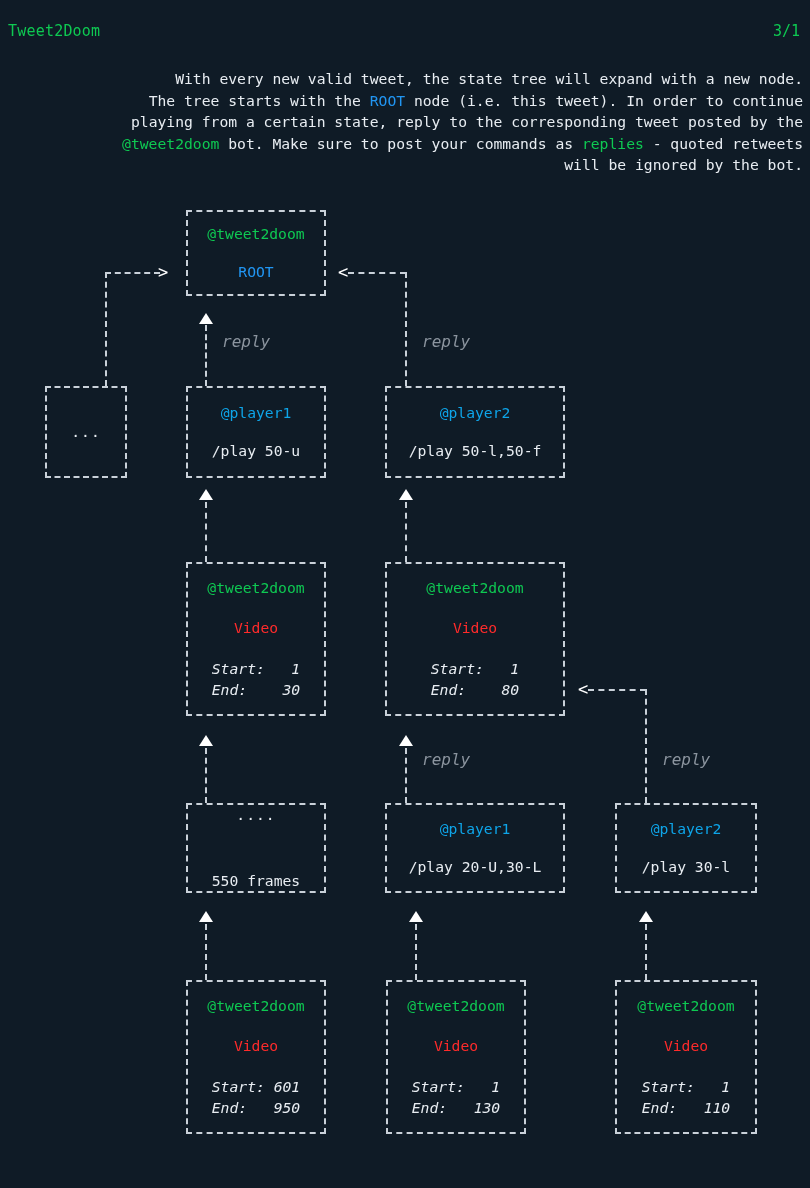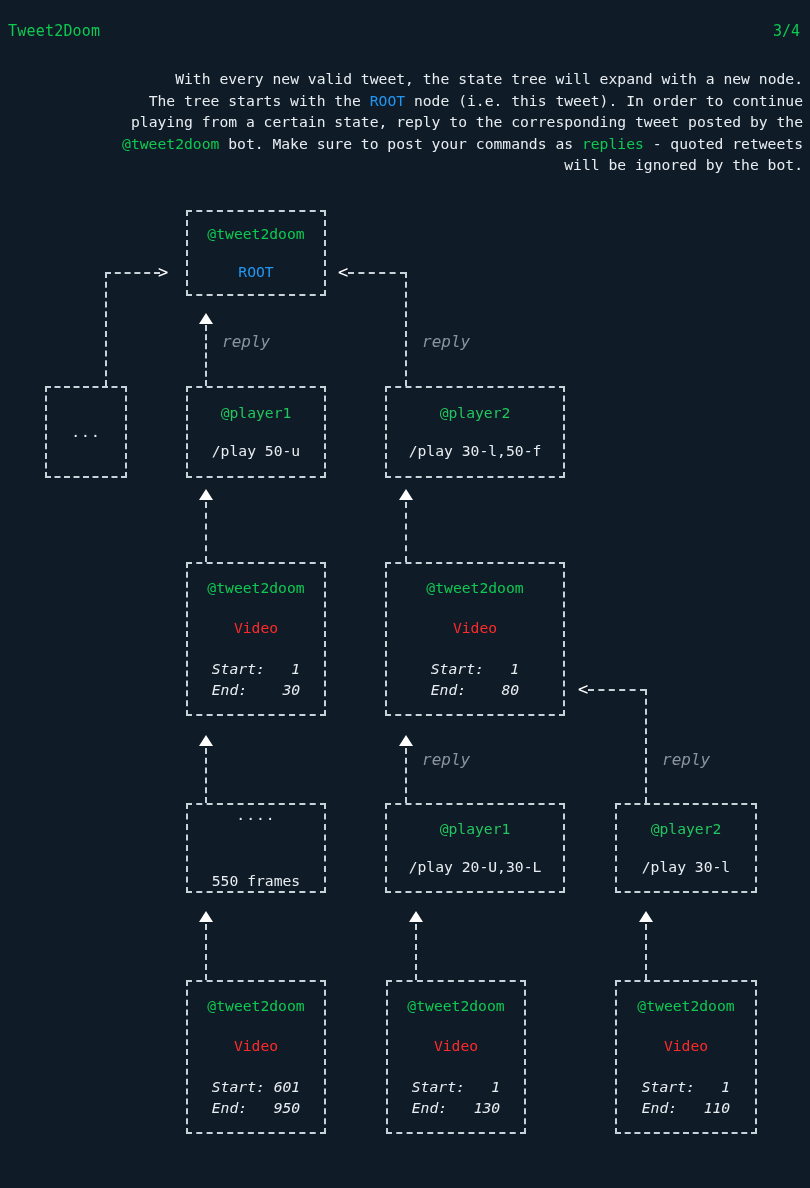--- a/index.html
+++ b/index.html
@@ -72,21 +72,21 @@
     align-items: center;
     justify-content: center;
     text-align: center;
   }
   .node .handle {
     font-size: 14.7px;
     line-height: 20px;
     white-space: pre;
   }
   .node .handle.bot    { color: #0ec952; }
-  .node .handle.player { color: #22c55e; }
+  .node .handle.player { color: #0ea5e9; }
   .node .kind {
     font-size: 14.7px;
     line-height: 20px;
     color: #2196f3;
     white-space: pre;
   }
   .node .kind.video { color: #ff2b2b; }
   .node .cmd {
     font-size: 14.7px;
     line-height: 20px;
@@ -150,21 +150,21 @@
     color: #8b949e;
     white-space: pre;
     font-style: italic;
   }
 </style>
 </head>
 <body>
 
 <div id="header">
   <div id="app-title">Tweet2Doom</div>
-  <div id="page-indicator">3/4</div>
+  <div id="page-indicator">3/1</div>
 </div>
 
 <div id="intro"><span>With every new valid tweet, the state tree will expand with a new node.
 The tree starts with the </span><span class="blue">ROOT</span><span> node (i.e. this tweet). In order to continue
 playing from a certain state, reply to the corresponding tweet posted by the
 </span><span class="green">@tweet2doom</span><span> bot. Make sure to post your commands as </span><span class="green">replies</span><span> - quoted retweets
 will be ignored by the bot.</span></div>
 
 <div id="tree">
 
@@ -180,21 +180,21 @@
 
   <div class="node" style="left:186px; top:386px; width:140px; height:92px;">
     <div class="handle player">@player1</div>
     <div class="gap-sm"></div>
     <div class="cmd">/play 50-u</div>
   </div>
 
   <div class="node" style="left:385px; top:386px; width:180px; height:92px;">
     <div class="handle player">@player2</div>
     <div class="gap-sm"></div>
-    <div class="cmd">/play 30-l,50-f</div>
+    <div class="cmd">/play 50-l,50-f</div>
   </div>
 
   <div class="node" style="left:186px; top:562px; width:140px; height:154px;">
     <div class="handle bot">@tweet2doom</div>
     <div class="gap-md"></div>
     <div class="kind video">Video</div>
     <div class="gap-md"></div>
     <div class="range">Start:   1</div>
     <div class="range">End:    30</div>
   </div>

